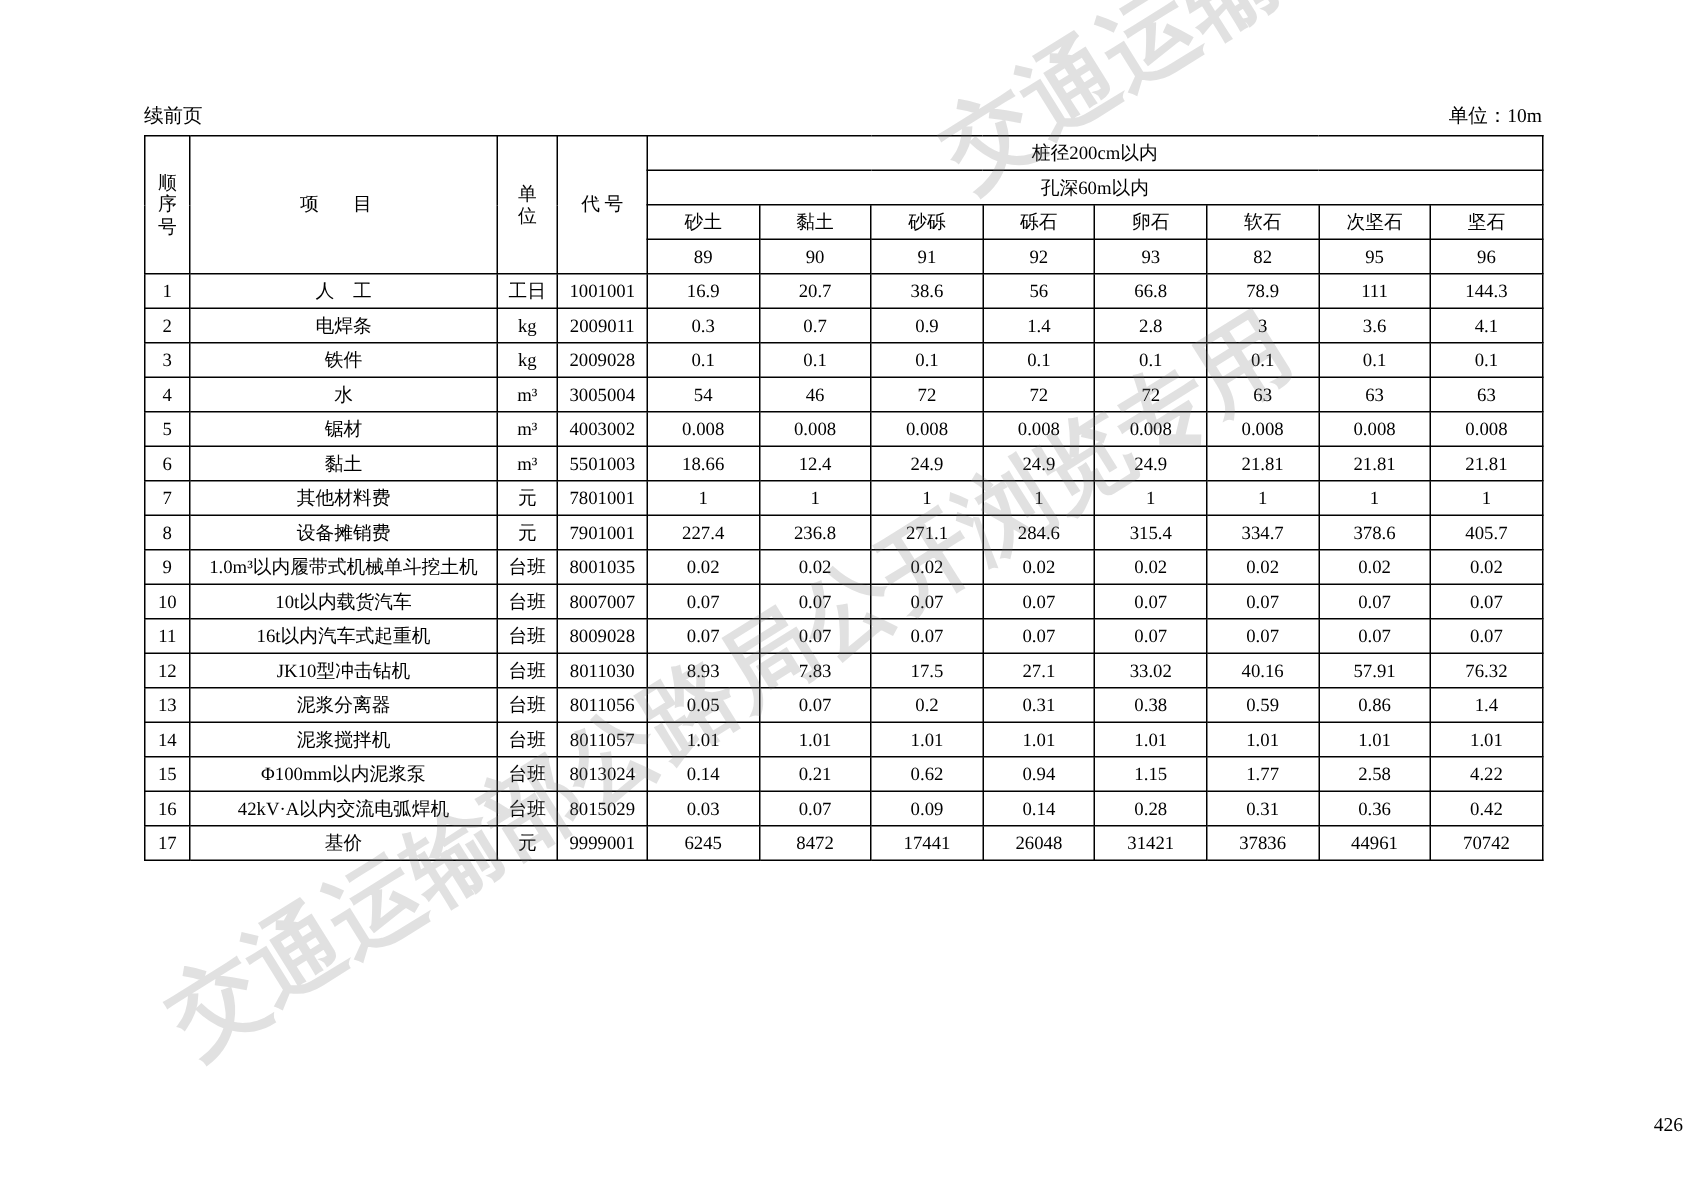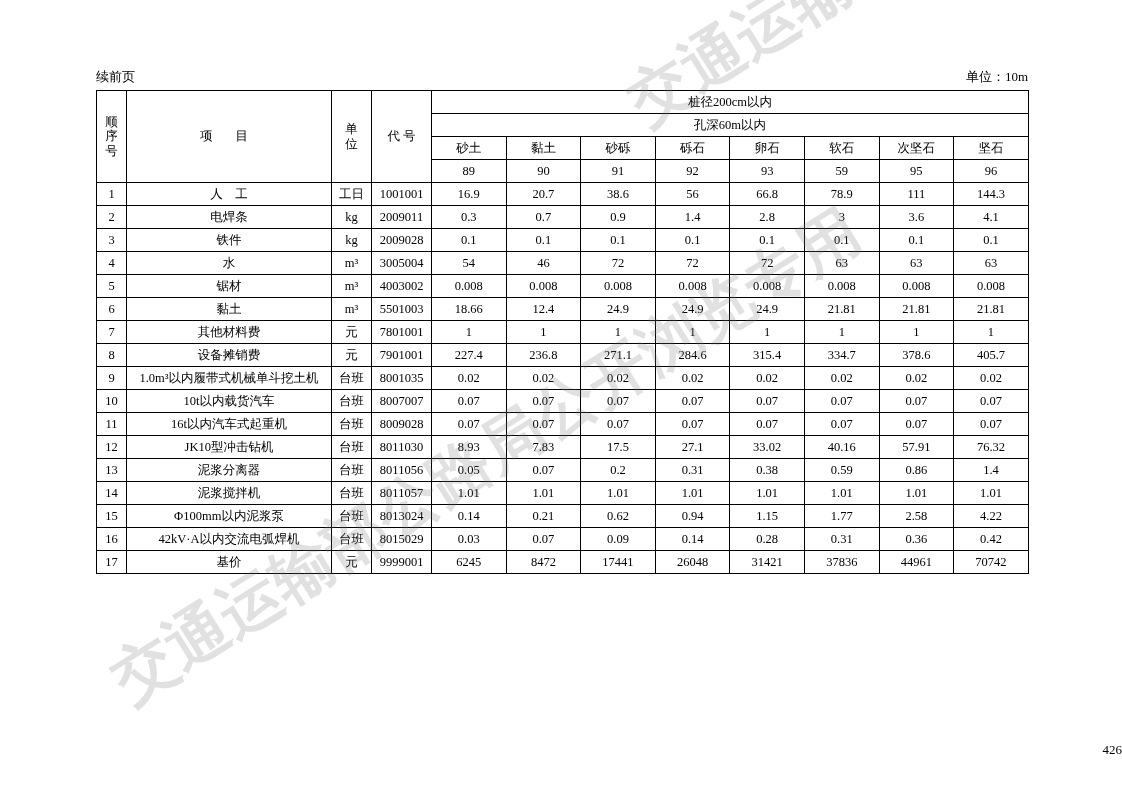--- a/index.html
+++ b/index.html
@@ -173,21 +173,21 @@
             <td>软石</td>
             <td>次坚石</td>
             <td>坚石</td>
           </tr>
         <tr id="num-row">
             <td>89</td>
             <td>90</td>
             <td>91</td>
             <td>92</td>
             <td>93</td>
-            <td>59</td>
+            <td>82</td>
             <td>95</td>
             <td>96</td>
           </tr>
       <tr>
             <td>1</td>
             <td class="item-cell">人　工</td>
             <td>工日</td>
             <td>1001001</td>
             <td>16.9</td>
             <td>20.7</td>

